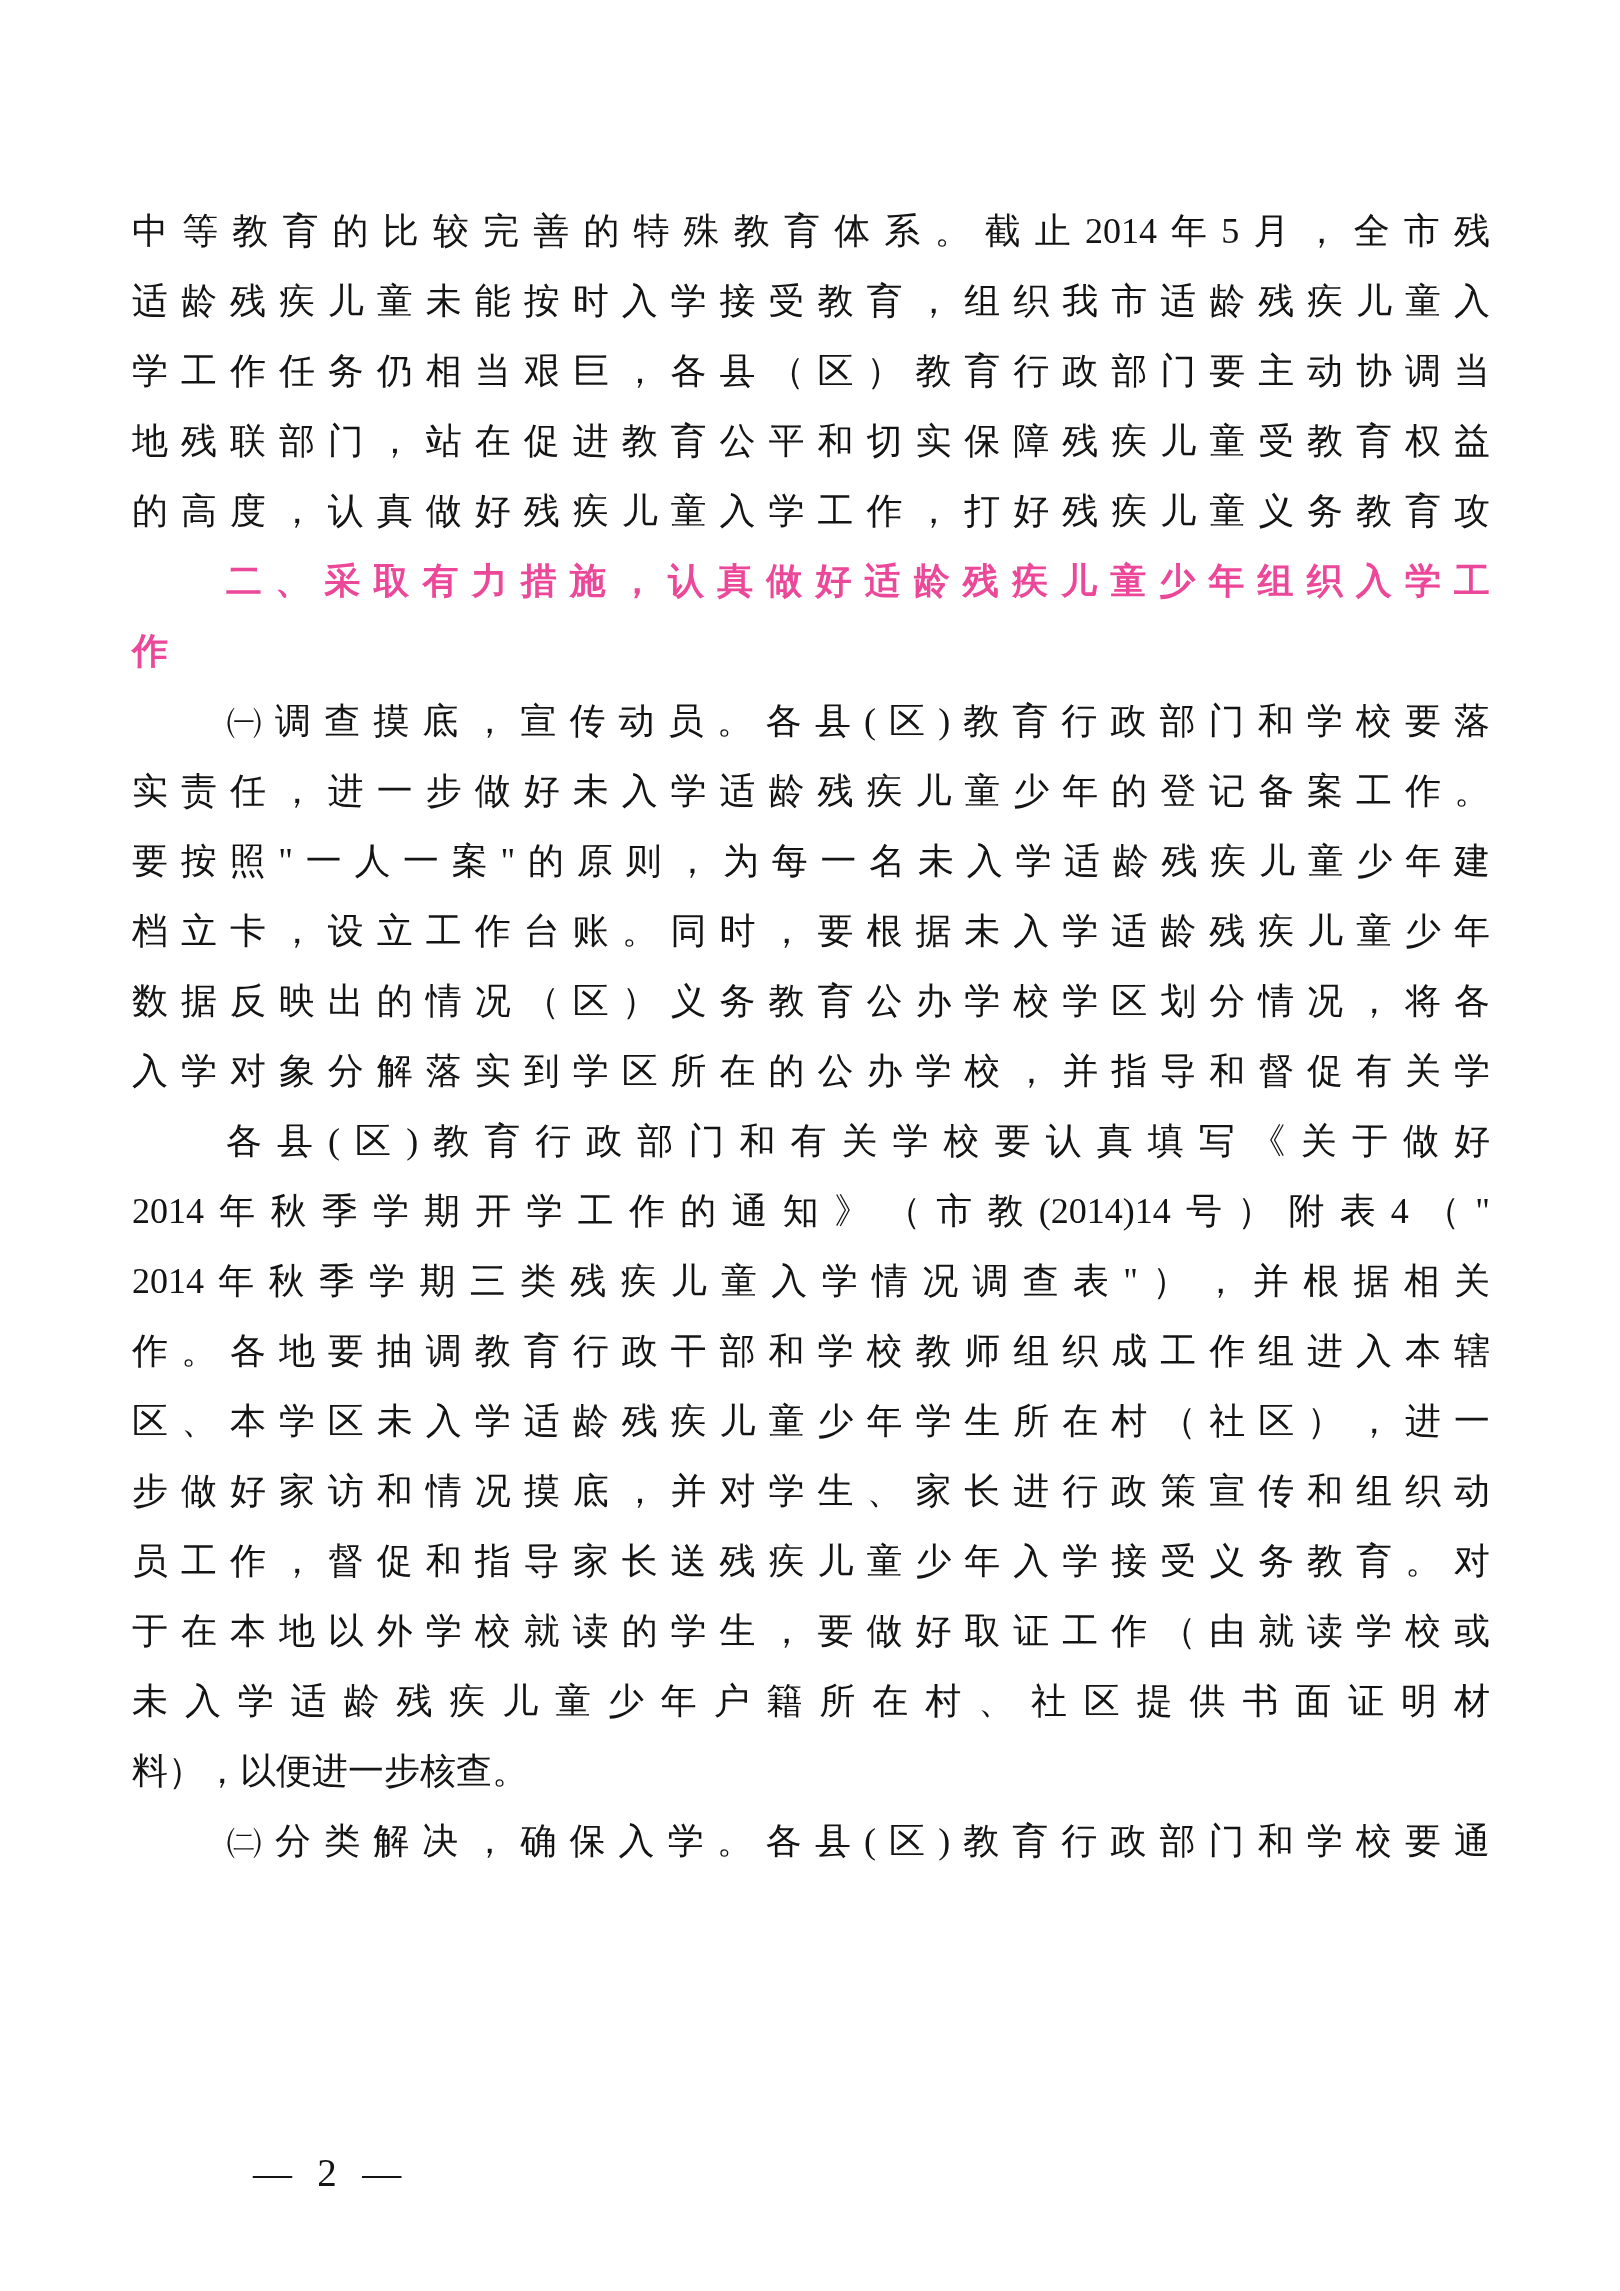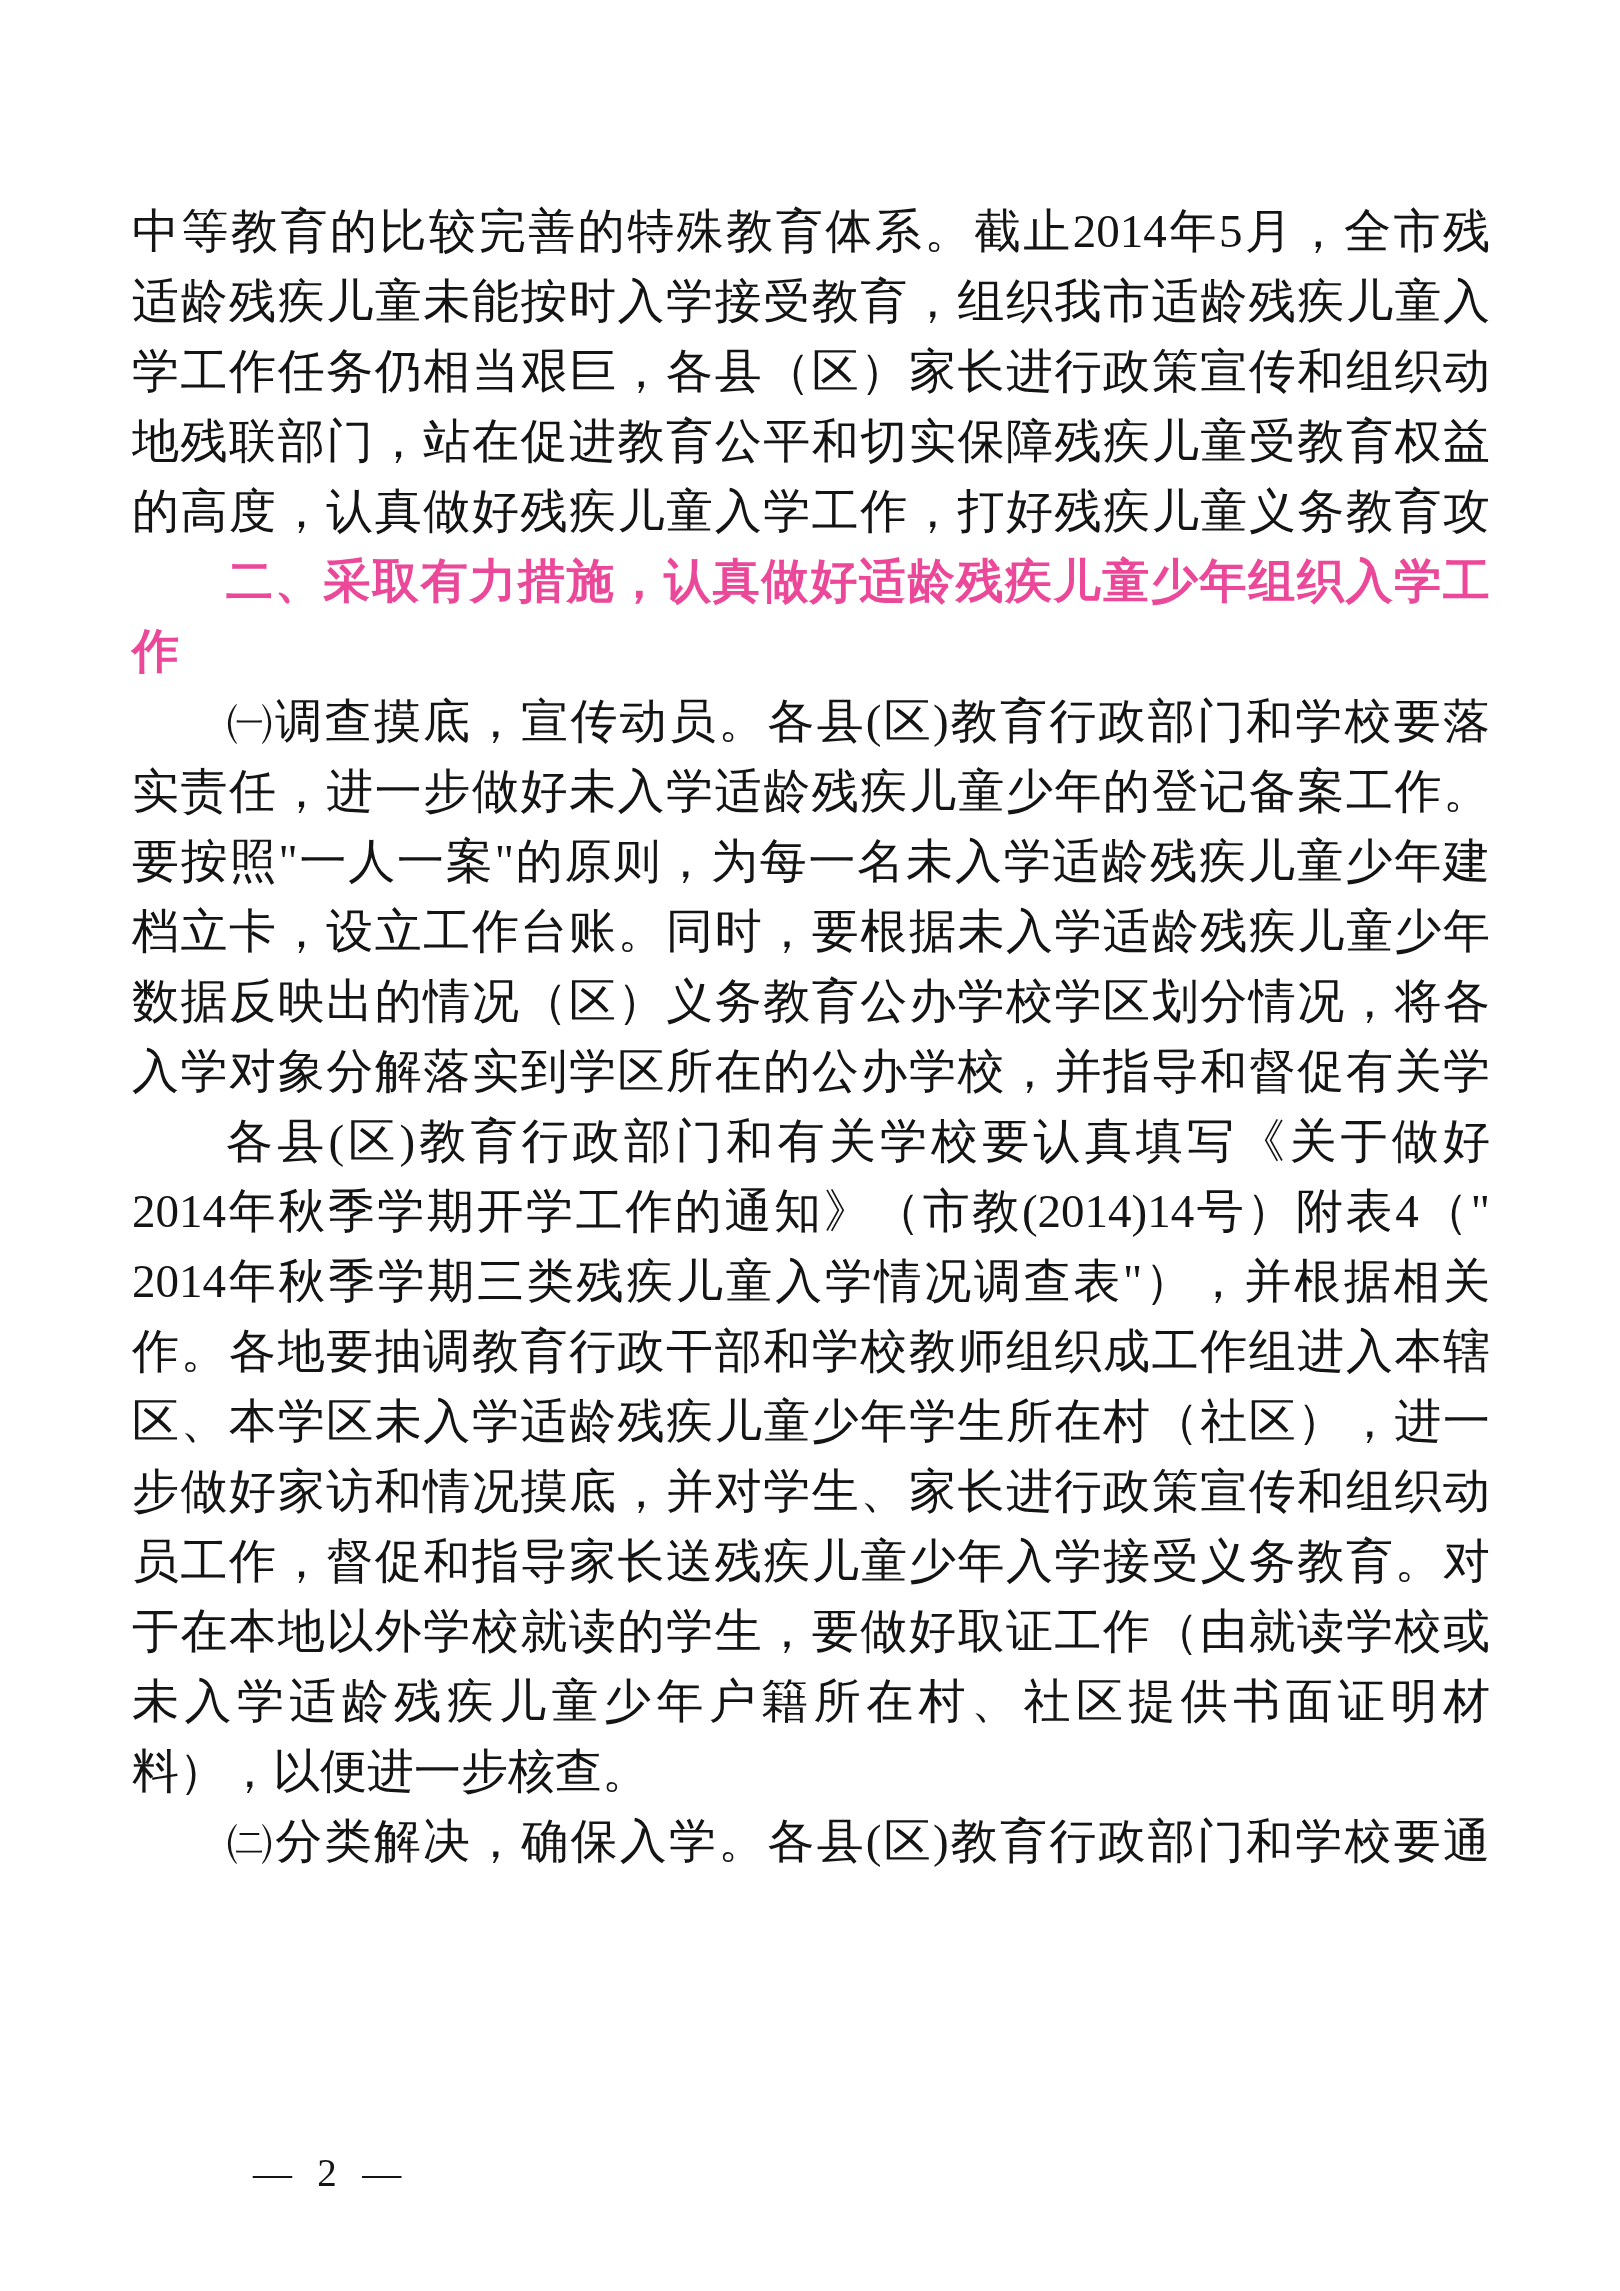--- a/index.html
+++ b/index.html
@@ -15,21 +15,21 @@
     overflow: hidden;
   }
   .text-block {
     position: absolute;
     left: 132px;
     top: 196px;
     width: 1358px;
   }
   .line {
     font-family: "Liberation Serif", "DejaVu Serif", serif;
-    font-size: 47px;
+    font-size: 36px;
     height: 70px;
     line-height: 70px;
     color: #141414;
     text-align: justify;
     text-align-last: justify;
     text-justify: inter-character;
   }
   .line.indent {
     text-indent: 94px;
   }
@@ -53,21 +53,21 @@
   }
 </style>
 </head>
 <body>
 
 <div class="page">
   <div class="text-block">
 
     <div class="line">中等教育的比较完善的特殊教育体系。截止2014年5月，全市残</div>
     <div class="line">适龄残疾儿童未能按时入学接受教育，组织我市适龄残疾儿童入</div>
-    <div class="line">学工作任务仍相当艰巨，各县（区）家长进行政策宣传和组织动</div>
+    <div class="line">学工作任务仍相当艰巨，各县（区）教育行政部门要主动协调当</div>
     <div class="line">地残联部门，站在促进教育公平和切实保障残疾儿童受教育权益</div>
     <div class="line">的高度，认真做好残疾儿童入学工作，打好残疾儿童义务教育攻</div>
 
     <div class="line heading indent">二、采取有力措施，认真做好适龄残疾儿童少年组织入学工</div>
     <div class="line heading short">作</div>
 
     <div class="line indent">㈠调查摸底，宣传动员。各县(区)教育行政部门和学校要落</div>
     <div class="line">实责任，进一步做好未入学适龄残疾儿童少年的登记备案工作。</div>
     <div class="line">要按照"一人一案"的原则，为每一名未入学适龄残疾儿童少年建</div>
     <div class="line">档立卡，设立工作台账。同时，要根据未入学适龄残疾儿童少年</div>

